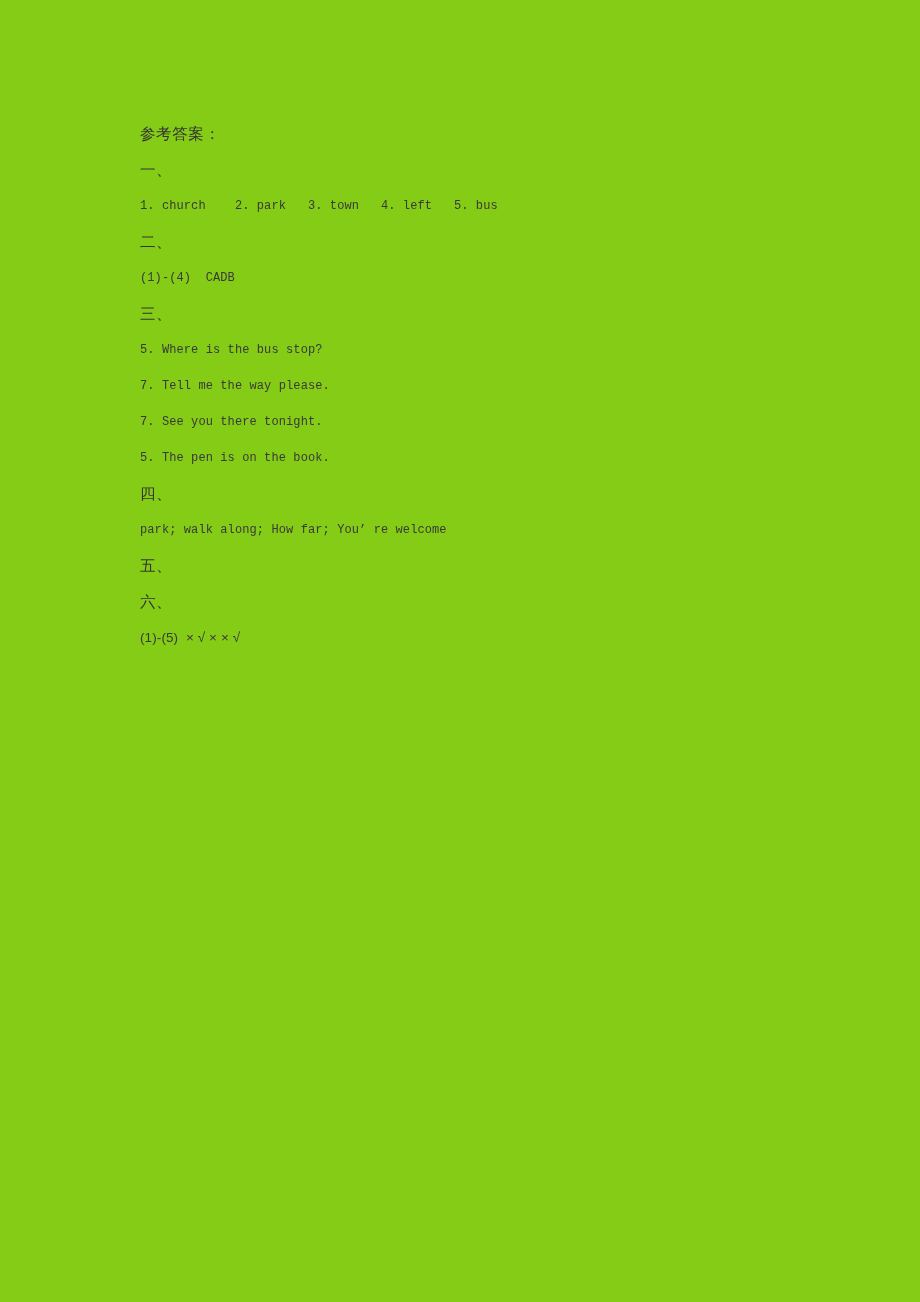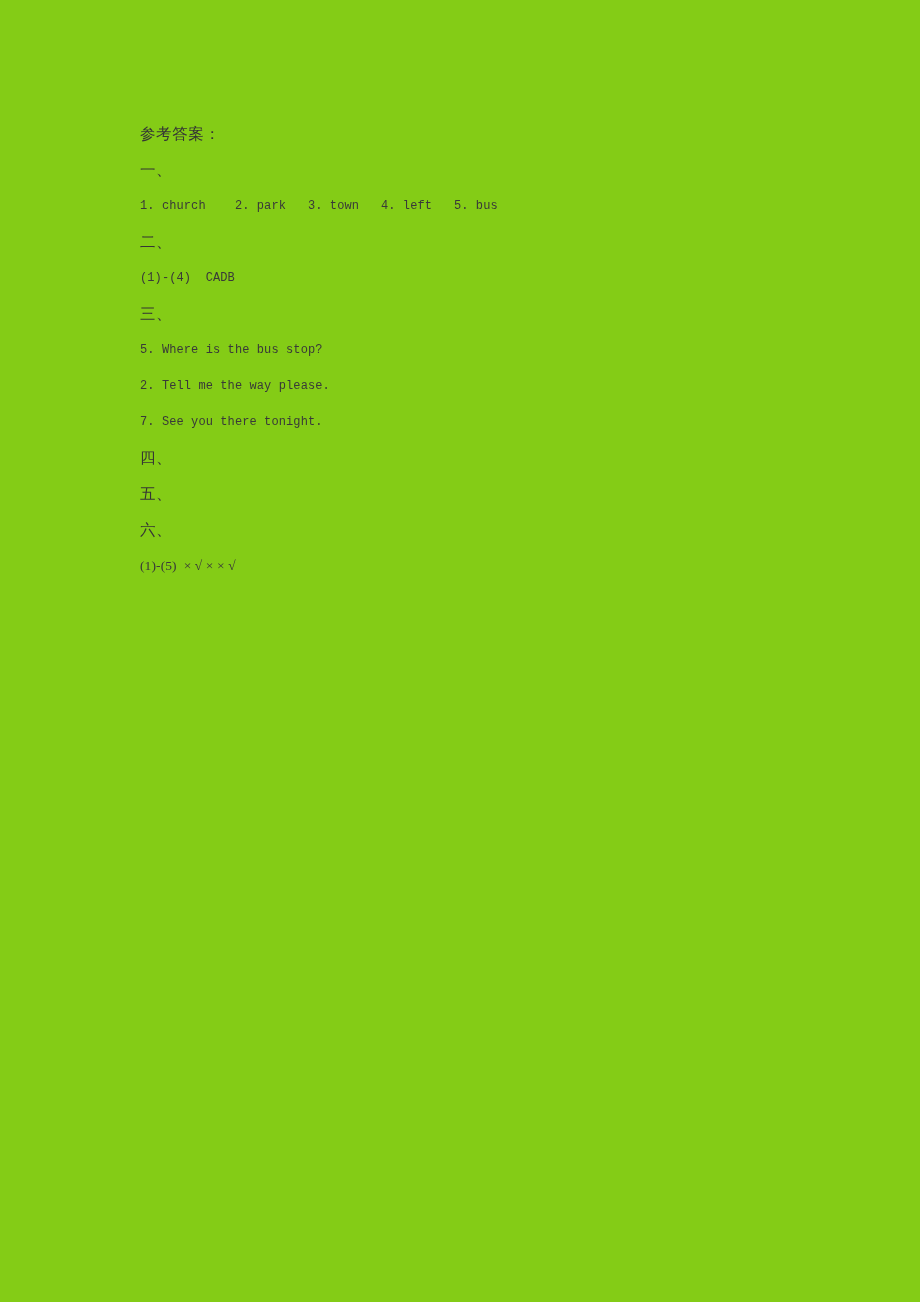--- a/index.html
+++ b/index.html
@@ -36,45 +36,47 @@
     letter-spacing: 0.6px;
     color: #353535;
   }
   .sec {
     font-family: "Liberation Serif", "DejaVu Serif", serif;
     font-size: 15.5px;
     letter-spacing: 0.6px;
     color: #353535;
   }
   .marks {
-    font-family: Liberation Serif, serif;
+    font-family: Liberation Sans, sans-serif;
     font-size: 13.5px;
   }
 </style>
 </head>
 <body>
 
 <div id="page">
   <div id="content">
 
     <div class="line cjk">参考答案：</div>
 
 
     <div class="line sec">一、</div>
     <div class="line">1. church    2. park   3. town   4. left   5. bus</div>
 
     <div class="line sec">二、</div>
     <div class="line">(1)-(4)  CADB</div>
 
     <div class="line sec">三、</div>
     <div class="line">5. Where is the bus stop?</div>
-    <div class="line">2. Tell me the way please.</div>
+    <div class="line">7. Tell me the way please.</div>
     <div class="line">7. See you there tonight.</div>
+    <div class="line">5. The pen is on the book.</div>
 
     <div class="line sec">四、</div>
+    <div class="line">park; walk along; How far; You’ re welcome</div>
 
     <div class="line sec">五、</div>
 
     <div class="line sec">六、</div>
     <div class="line marks">(1)-(5)  × √ × × √</div>
 
   </div>
 </div>
 
 </body></html>

